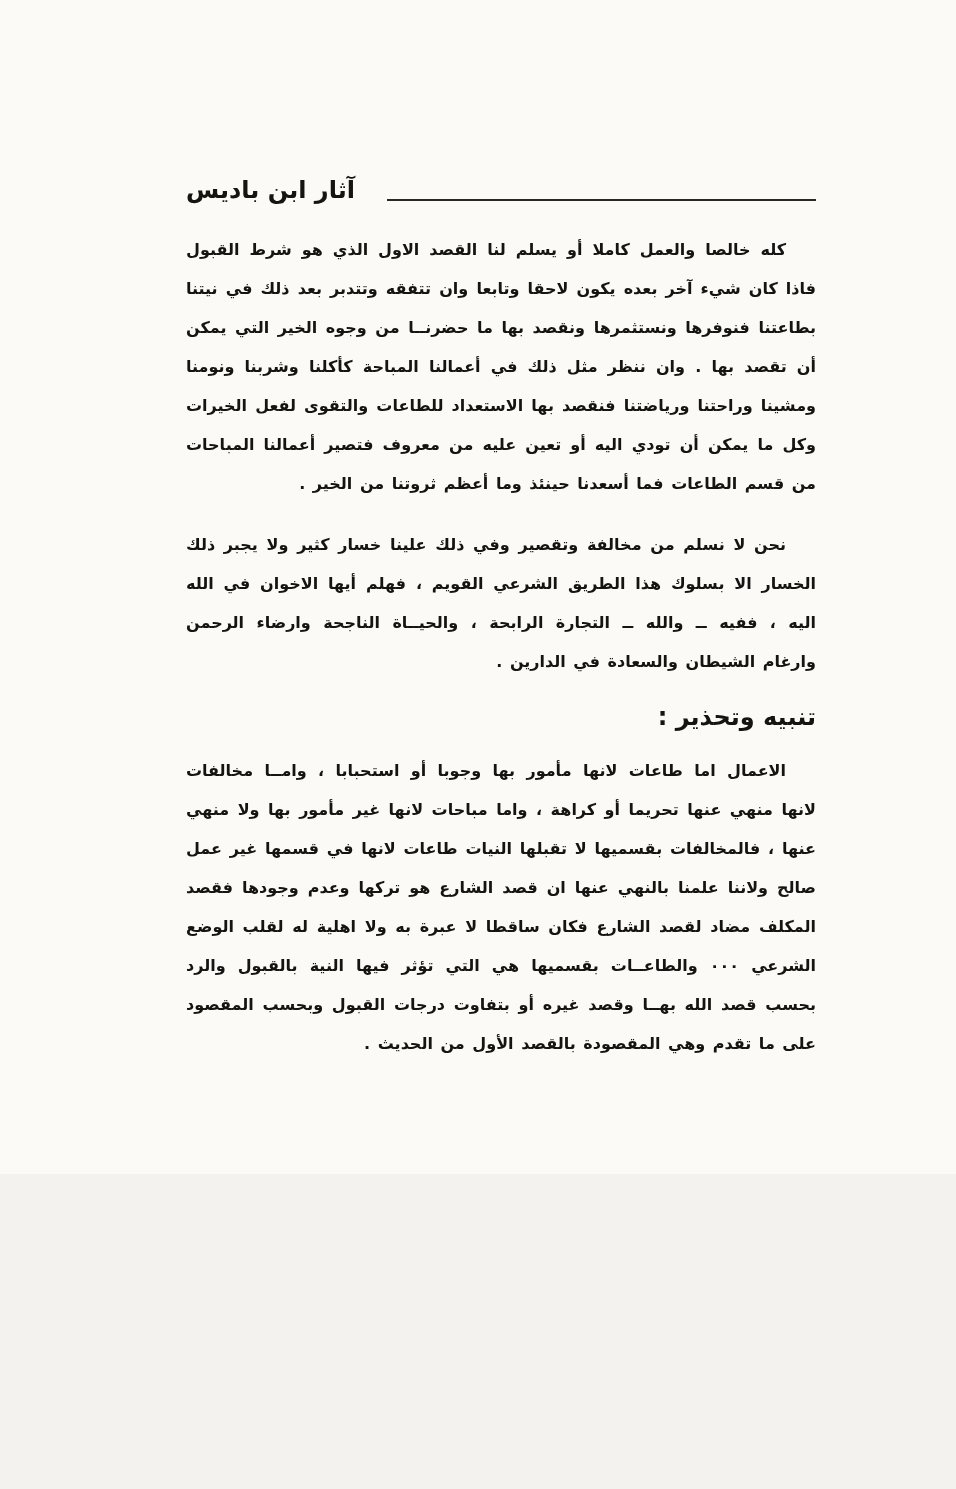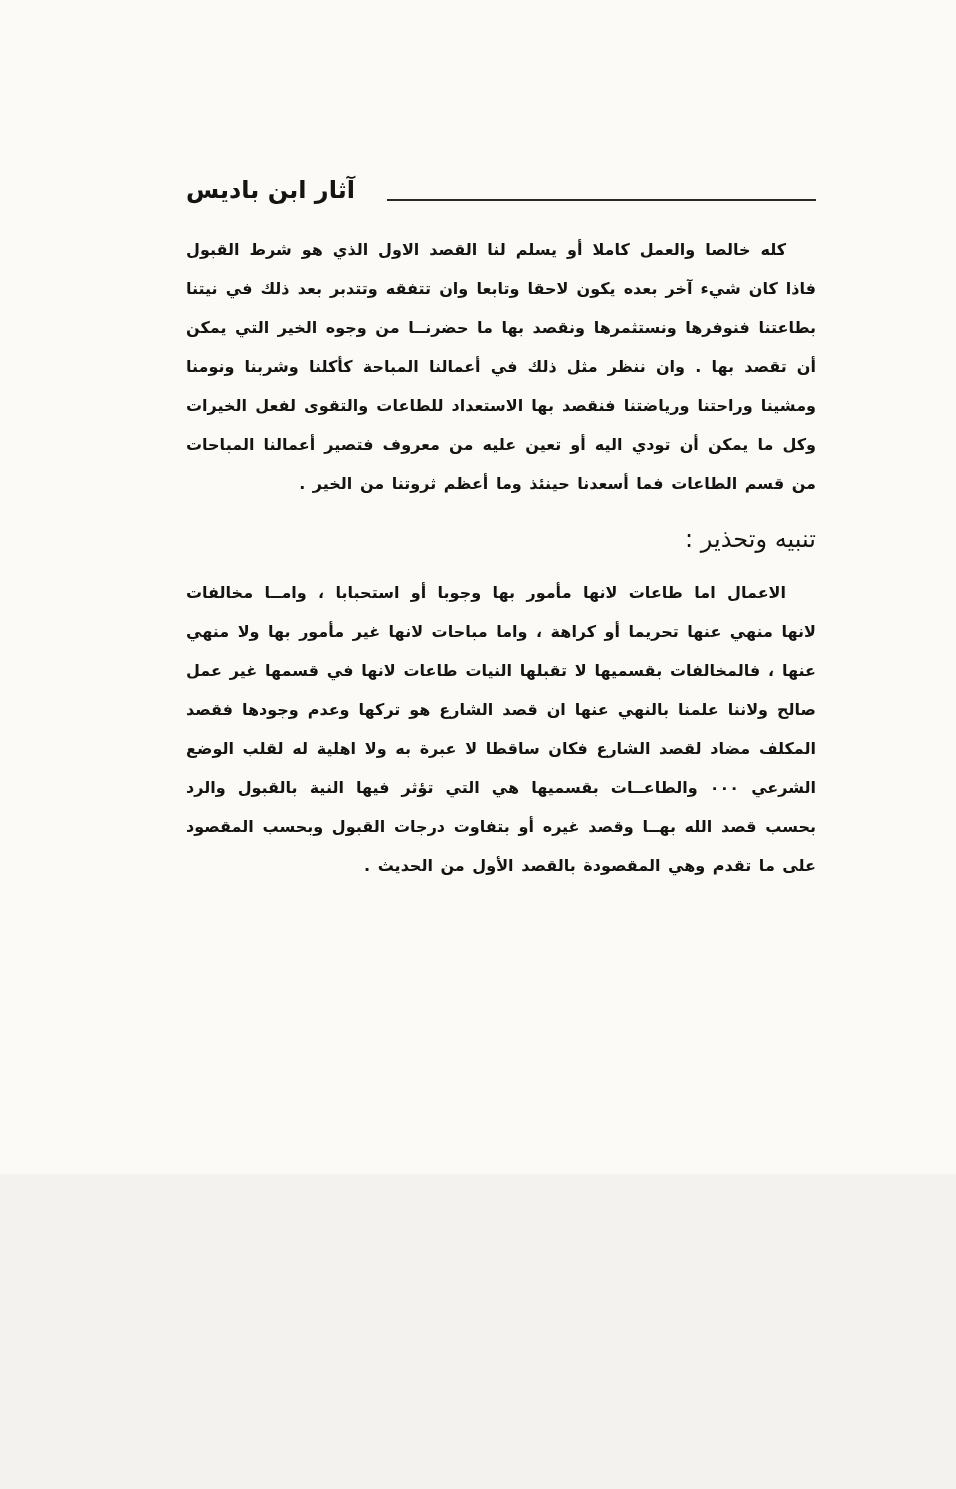--- a/index.html
+++ b/index.html
@@ -51,21 +51,21 @@
   .content p {
     font-size: 16px;
     line-height: 39px;
     margin: 0 0 22px 0;
     text-indent: 30px;
     font-weight: bold;
     word-spacing: 2px;
   }
   .section-heading {
     font-size: 24px;
-    font-weight: normal;
+    font-weight: bold;
     margin: 12px 0 20px 0;
     text-align: right;
     direction: rtl;
   }
   .footer {
     position: absolute;
     top: 1288px;
     left: 186px;
     right: 140px;
     display: flex;
@@ -91,20 +91,21 @@
 
 <div class="page">
 
   <div class="header">
     <span class="header-title">آثار ابن باديس</span>
     <span class="header-rule"></span>
   </div>
 
   <div class="content">
     <p>كله خالصا والعمل كاملا أو يسلم لنا القصد الاول الذي هو شرط القبول فاذا كان شيء آخر بعده يكون لاحقا وتابعا وان تتفقه وتتدبر بعد ذلك في نيتنا بطاعتنا فنوفرها ونستثمرها ونقصد بها ما حضرنــا من وجوه الخير التي يمكن أن تقصد بها . وان ننظر مثل ذلك في أعمالنا المباحة كأكلنا وشربنا ونومنا ومشينا وراحتنا ورياضتنا فنقصد بها الاستعداد للطاعات والتقوى لفعل الخيرات وكل ما يمكن أن تودي اليه أو تعين عليه من معروف فتصير أعمالنا المباحات من قسم الطاعات فما أسعدنا حينئذ وما أعظم ثروتنا من الخير .</p>
+    <p>نحن لا نسلم من مخالفة وتقصير وفي ذلك علينا خسار كثير ولا يجبر ذلك الخسار الا بسلوك هذا الطريق الشرعي القويم ، فهلم أيها الاخوان في الله اليه ، ففيه ــ والله ــ التجارة الرابحة ، والحيــاة الناجحة وارضاء الرحمن وارغام الشيطان والسعادة في الدارين .</p>
     <div class="section-heading">تنبيه وتحذير :</div>
     <p>الاعمال اما طاعات لانها مأمور بها وجوبا أو استحبابا ، وامــا مخالفات لانها منهي عنها تحريما أو كراهة ، واما مباحات لانها غير مأمور بها ولا منهي عنها ، فالمخالفات بقسميها لا تقبلها النيات طاعات لانها في قسمها غير عمل صالح ولاننا علمنا بالنهي عنها ان قصد الشارع هو تركها وعدم وجودها فقصد المكلف مضاد لقصد الشارع فكان ساقطا لا عبرة به ولا اهلية له لقلب الوضع الشرعي ٠٠٠ والطاعــات بقسميها هي التي تؤثر فيها النية بالقبول والرد بحسب قصد الله بهــا وقصد غيره أو بتفاوت درجات القبول وبحسب المقصود على ما تقدم وهي المقصودة بالقصد الأول من الحديث .</p>
   </div>
 
   <div class="footer">
     <span class="page-number">١٨٥</span>
     <span class="footer-rule"></span>
   </div>
 
 </div>

